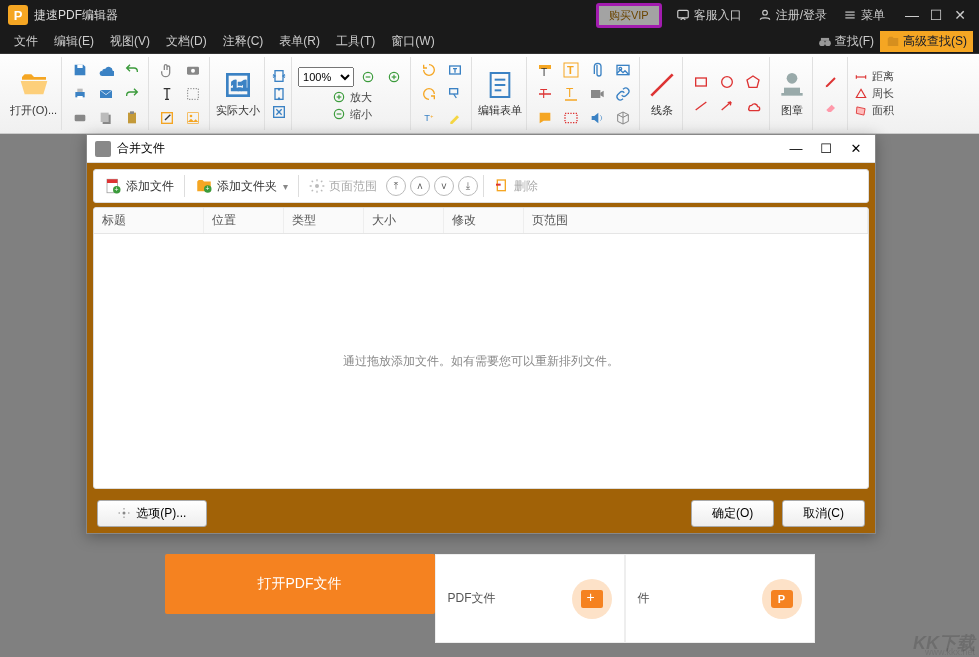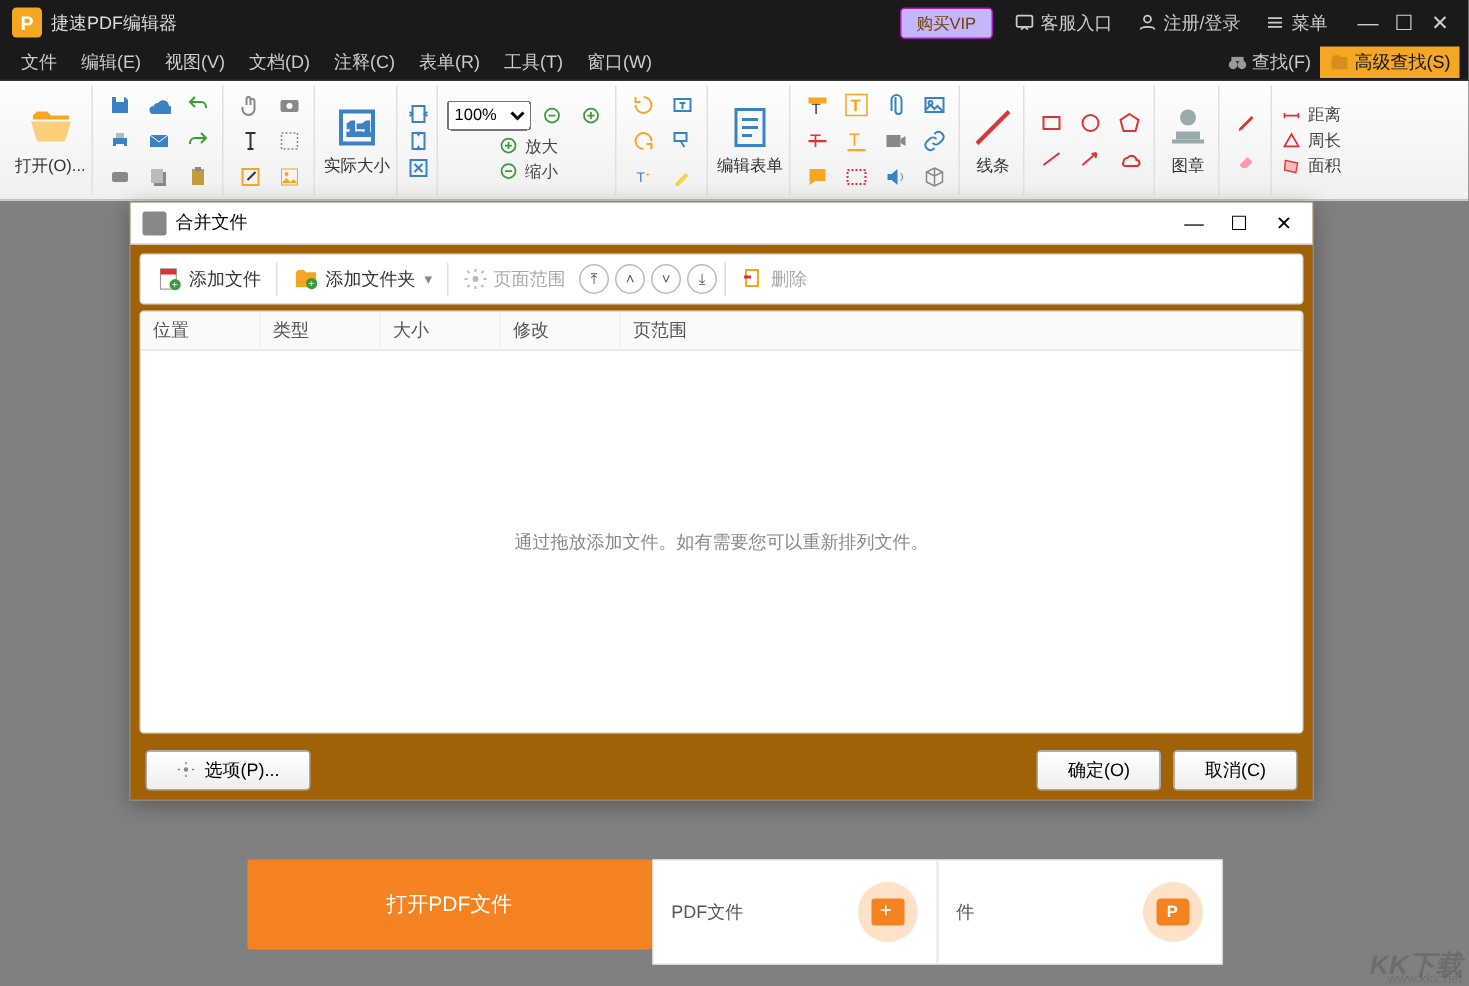--- a/index.html
+++ b/index.html
@@ -3,21 +3,21 @@
 <meta charset="utf-8">
 <style>
 * { margin: 0; padding: 0; box-sizing: border-box; font-family: "Microsoft YaHei", sans-serif; }
 body { width: 979px; height: 657px; background: #808080; overflow: hidden; position: relative; }
 
 
 .titlebar { height: 30px; background: #1a1a1a; display: flex; align-items: center; padding: 0 8px; color: #ccc; }
 .app-icon { width: 20px; height: 20px; background: #f5a623; border-radius: 3px; display: flex; align-items: center; justify-content: center; color: #fff; font-weight: bold; font-size: 13px; margin-right: 6px; }
 .app-title { font-size: 12px; color: #ddd; flex: 0 0 auto; }
 .titlebar-spacer { flex: 1; }
-.vip-btn { background: #c4b5fd; color: #6b4500; padding: 2px 10px; border-radius: 3px; font-size: 11px; border: 1px solid #a21caf; cursor: pointer; margin-right: 14px; text-align: center; }
+.vip-btn { background: #a3a3a3; color: #6b4500; padding: 2px 10px; border-radius: 3px; font-size: 11px; border: 3px solid #a21caf; cursor: pointer; margin-right: 14px; text-align: center; }
 .tb-item { display: flex; align-items: center; gap: 4px; font-size: 12px; color: #ccc; margin-right: 16px; cursor: pointer; }
 .tb-item svg { width: 14px; height: 14px; }
 .window-controls { display: flex; gap: 2px; }
 .win-btn { width: 22px; height: 22px; display: flex; align-items: center; justify-content: center; color: #ccc; cursor: pointer; font-size: 14px; }
 
 
 .menubar { height: 24px; background: #1a1a1a; display: flex; align-items: center; padding: 0 6px; color: #ccc; font-size: 12px; border-bottom: 1px solid #333; }
 .menubar-item { padding: 2px 8px; cursor: pointer; }
 .menubar-spacer { flex: 1; }
 .search-btn { display: flex; align-items: center; gap: 3px; padding: 2px 6px; cursor: pointer; }
@@ -35,21 +35,21 @@
 .shapes-grid { display: grid; grid-template-columns: repeat(3, 24px); grid-auto-rows: 22px; gap: 2px; }
 .tool-col { display: flex; flex-direction: column; gap: 2px; font-size: 11px; color: #444; align-items: center; }
 .tool-col-item { display: flex; align-items: center; gap: 4px; cursor: pointer; }
 
 
 .content { position: relative; height: calc(657px - 30px - 24px - 80px); background: #808080; }
 
 
 .bottom-cards { position: absolute; left: 0; right: 0; bottom: 14px; display: flex; justify-content: center; gap: 0; }
 .card-open { width: 270px; height: 60px; background: #f58220; color: #fff; display: flex; align-items: center; justify-content: center; font-size: 14px; border-radius: 2px; cursor: pointer; }
-.card-small { width: 190px; height: 70px; background: #fff; display: flex; align-items: center; justify-content: space-between; padding: 6px 12px; font-size: 12px; color: #555; border: 1px solid #eee; }
+.card-small { width: 190px; height: 89px; background: #fff; display: flex; align-items: center; justify-content: space-between; padding: 6px 12px; font-size: 12px; color: #555; border: 1px solid #eee; }
 .card-small .circ { width: 40px; height: 40px; border-radius: 50%; background: #fde2c8; display: flex; align-items: center; justify-content: center; }
 .card-small .circ-inner { width: 22px; height: 18px; border-radius: 2px; }
 
 
 .dialog { position: absolute; top: 0px; left: 86px; width: 790px; height: 400px; background: #a16207; border: 1px solid #888; box-shadow: 0 3px 14px rgba(0,0,0,.3); display: flex; flex-direction: column; }
 .dlg-title { height: 28px; background: #fff; display: flex; align-items: center; padding: 0 8px; font-size: 12px; border-bottom: 1px solid #ddd; }
 .dlg-title-icon { width: 16px; height: 16px; background: #888; border-radius: 2px; margin-right: 6px; }
 .dlg-title-spacer { flex: 1; }
 .dlg-win { display: flex; gap: 8px; }
 .dlg-win span { width: 22px; text-align: center; cursor: pointer; font-size: 13px; }
@@ -579,20 +579,21 @@
       <div class="dlg-tbtn" style="color:#aaa;">
         <svg width="16" height="16" viewBox="0 0 24 24" fill="none" stroke="#f5a623" stroke-width="2">
             <rect x="5" y="3" width="12" height="16"></rect>
             <line x1="3" y1="10" x2="10" y2="10" stroke="#d33" stroke-width="3"></line>
           </svg>
         <span>删除</span>
       </div>
     </div>
     <div class="dlg-table">
       <div class="dlg-thead">
+        <div class="dlg-th" style="width:110px;">标题</div>
         <div class="dlg-th" style="width:80px;">位置</div>
         <div class="dlg-th" style="width:80px;">类型</div>
         <div class="dlg-th" style="width:80px;">大小</div>
         <div class="dlg-th" style="width:80px;">修改</div>
         <div class="dlg-th" style="flex:1;">页范围</div>
       </div>
       <div class="dlg-empty">通过拖放添加文件。如有需要您可以重新排列文件。</div>
     </div>
     <div class="dlg-footer">
       <button class="dlg-btn">

